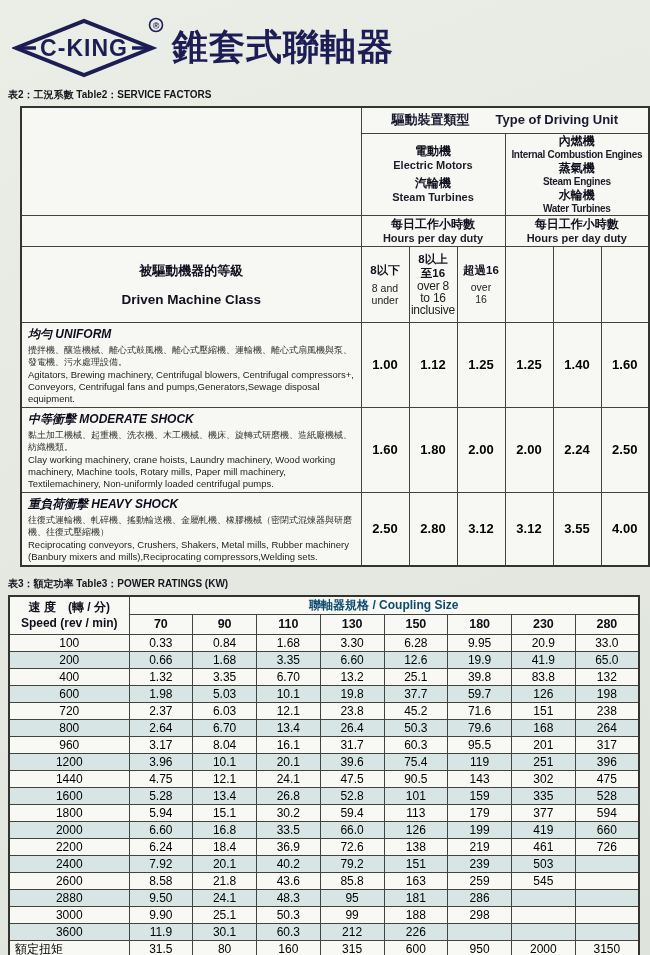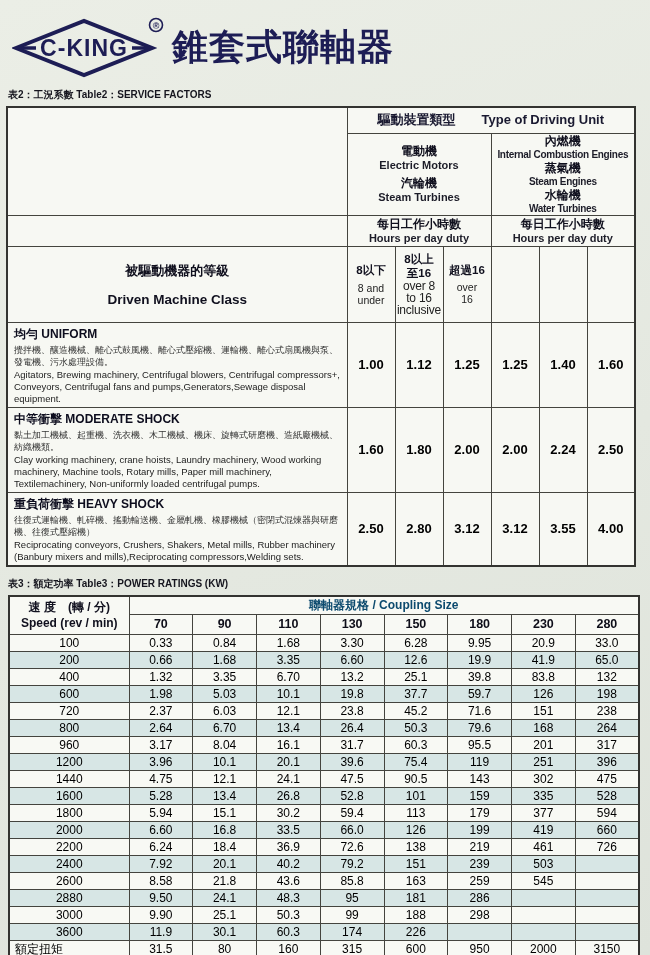--- a/index.html
+++ b/index.html
@@ -22,37 +22,37 @@
   .title-zh {
     font-size: 36px; font-weight: bold; color: #1d1d55;
     margin-left: 8px; white-space: nowrap; letter-spacing: 1px;
   }
   
   .caption { font-size: 10px; font-weight: bold; color: #15151e; margin: 10px 0 4px 8px; }
   
   table { border-collapse: collapse; table-layout: fixed; }
   td { overflow: hidden; }
   
-  .t2 { width: 630px; margin-left: 6px; border: 2px solid #333330; }
+  .t2 { width: 630px; margin-left: 20px; border: 2px solid #333330; }
   .t2 td { border: 1px solid #44443e; background: #f7f8f3; text-align: center; vertical-align: middle; padding: 0; }
   .t2 .head-cell { font-size: 13px; font-weight: bold; color: #191930; }
   .t2 .head-cell .sp { display: inline-block; width: 26px; }
   .gline-zh { font-size: 12px; font-weight: bold; line-height: 15px; color: #10101e; }
   .gline-en { font-size: 11px; font-weight: bold; line-height: 13px; color: #1c1c28; }
   .grp-left .pair { margin: 4px 0; }
   .grp-right .gline-en { font-size: 10px; letter-spacing: -0.3px; line-height: 12px; }
   .hours-zh { font-size: 12px; font-weight: bold; line-height: 15px; color: #10101e; }
   .hours-en { font-size: 11px; font-weight: bold; line-height: 13px; color: #1c1c28; }
   .duty-zh { font-size: 11.5px; font-weight: bold; line-height: 14px; color: #10101e; }
   .duty-en { font-size: 10.5px; line-height: 12px; color: #222; }
   .duty-sm .duty-en { font-size: 12px; letter-spacing: -0.2px; }
   .mc-zh { font-size: 13px; font-weight: bold; margin-bottom: 12px; color: #10101e; }
   .mc-en { font-size: 13.5px; font-weight: bold; color: #10101e; }
   .t2 .cls { text-align: left; vertical-align: top; padding: 3px 4px 2px 6px; }
-  .cls .cls-title { font-size: 12px; font-weight: bold; color: #0d0d1e; margin-bottom: 1px; }
+  .cls .cls-title { font-size: 12px; font-weight: bold; color: #0d0d1e; margin-bottom: 1px; font-style: italic; }
   .cls .dzh { font-size: 9px; color: #333; line-height: 12px; margin-bottom: 1px; }
   .cls .den { font-size: 9.5px; color: #222; line-height: 12px; }
   .t2 .val { font-size: 13px; font-weight: bold; color: #000; }
   
   .t3 { width: 632px; margin-left: 8px; border: 2px solid #333330; }
   .t3 td { border: 1px solid #44443e; background: #f8f9f4; text-align: center; font-size: 12px; color: #000; height: 17px; padding: 0; }
   .t3 tr.shade td { background: #d7e6e5; }
   .t3 .size-head { font-size: 12px; font-weight: bold; height: 17px; color: #0c4a6e; }
   .t3 .size-num { font-size: 12.5px; font-weight: bold; height: 20px; color: #0d0d18; }
   .t3 .speed-head { font-size: 12px; font-weight: bold; color: #10101e; line-height: 16px; }
@@ -415,21 +415,21 @@
           <td>188</td>
           <td>298</td>
           <td></td>
           <td></td>
         </tr>
         <tr class="shade">
           <td>3600</td>
           <td>11.9</td>
           <td>30.1</td>
           <td>60.3</td>
-          <td>174</td>
+          <td>212</td>
           <td>226</td>
           <td></td>
           <td></td>
           <td></td>
         </tr>
         <tr>
           <td class="torque-label"><span class="tq-zh">額定扭矩 </span></td>
           <td>31.5</td>
           <td>80</td>
           <td>160</td>

